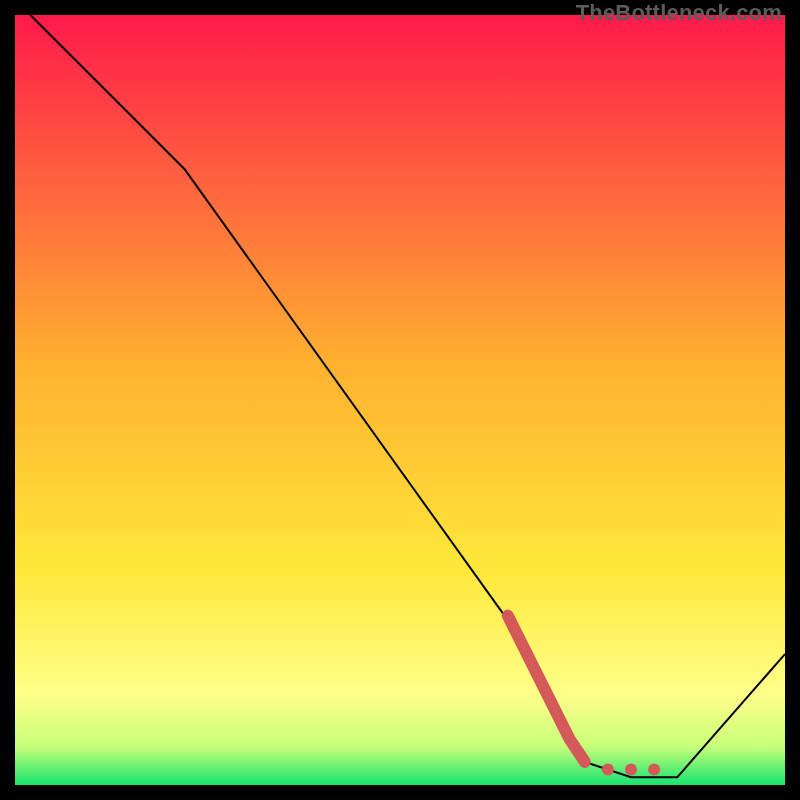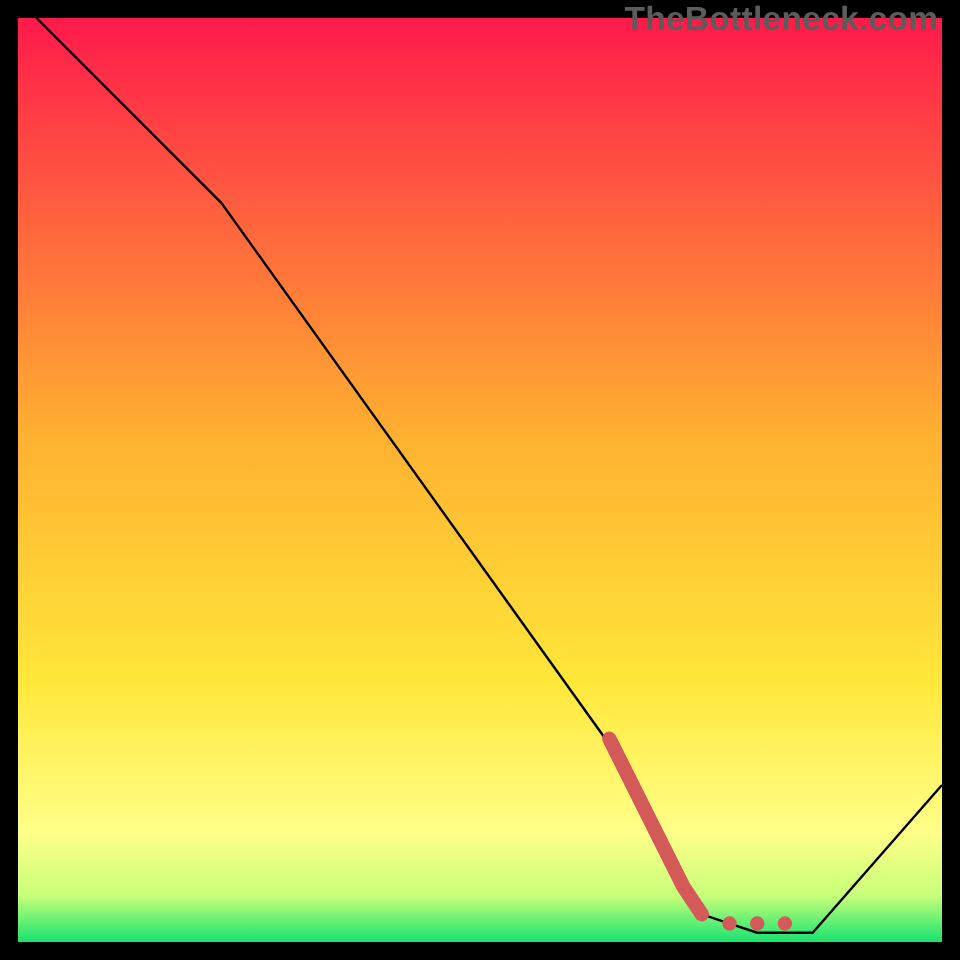--- a/index.html
+++ b/index.html
@@ -17,21 +17,21 @@
     top: 15px;
     width: 770px;
     height: 770px;
     background: #000;
   }
   .watermark {
     position: absolute;
     top: 0px;
     right: 18px;
     color: #5c5c5c;
-    font-size: 28px;
+    font-size: 22px;
     font-weight: 600;
     letter-spacing: 0.2px;
     z-index: 50;
   }
   svg {
     position: absolute;
     left: 15px;
     top: 15px;
     width: 770px;
     height: 770px;

